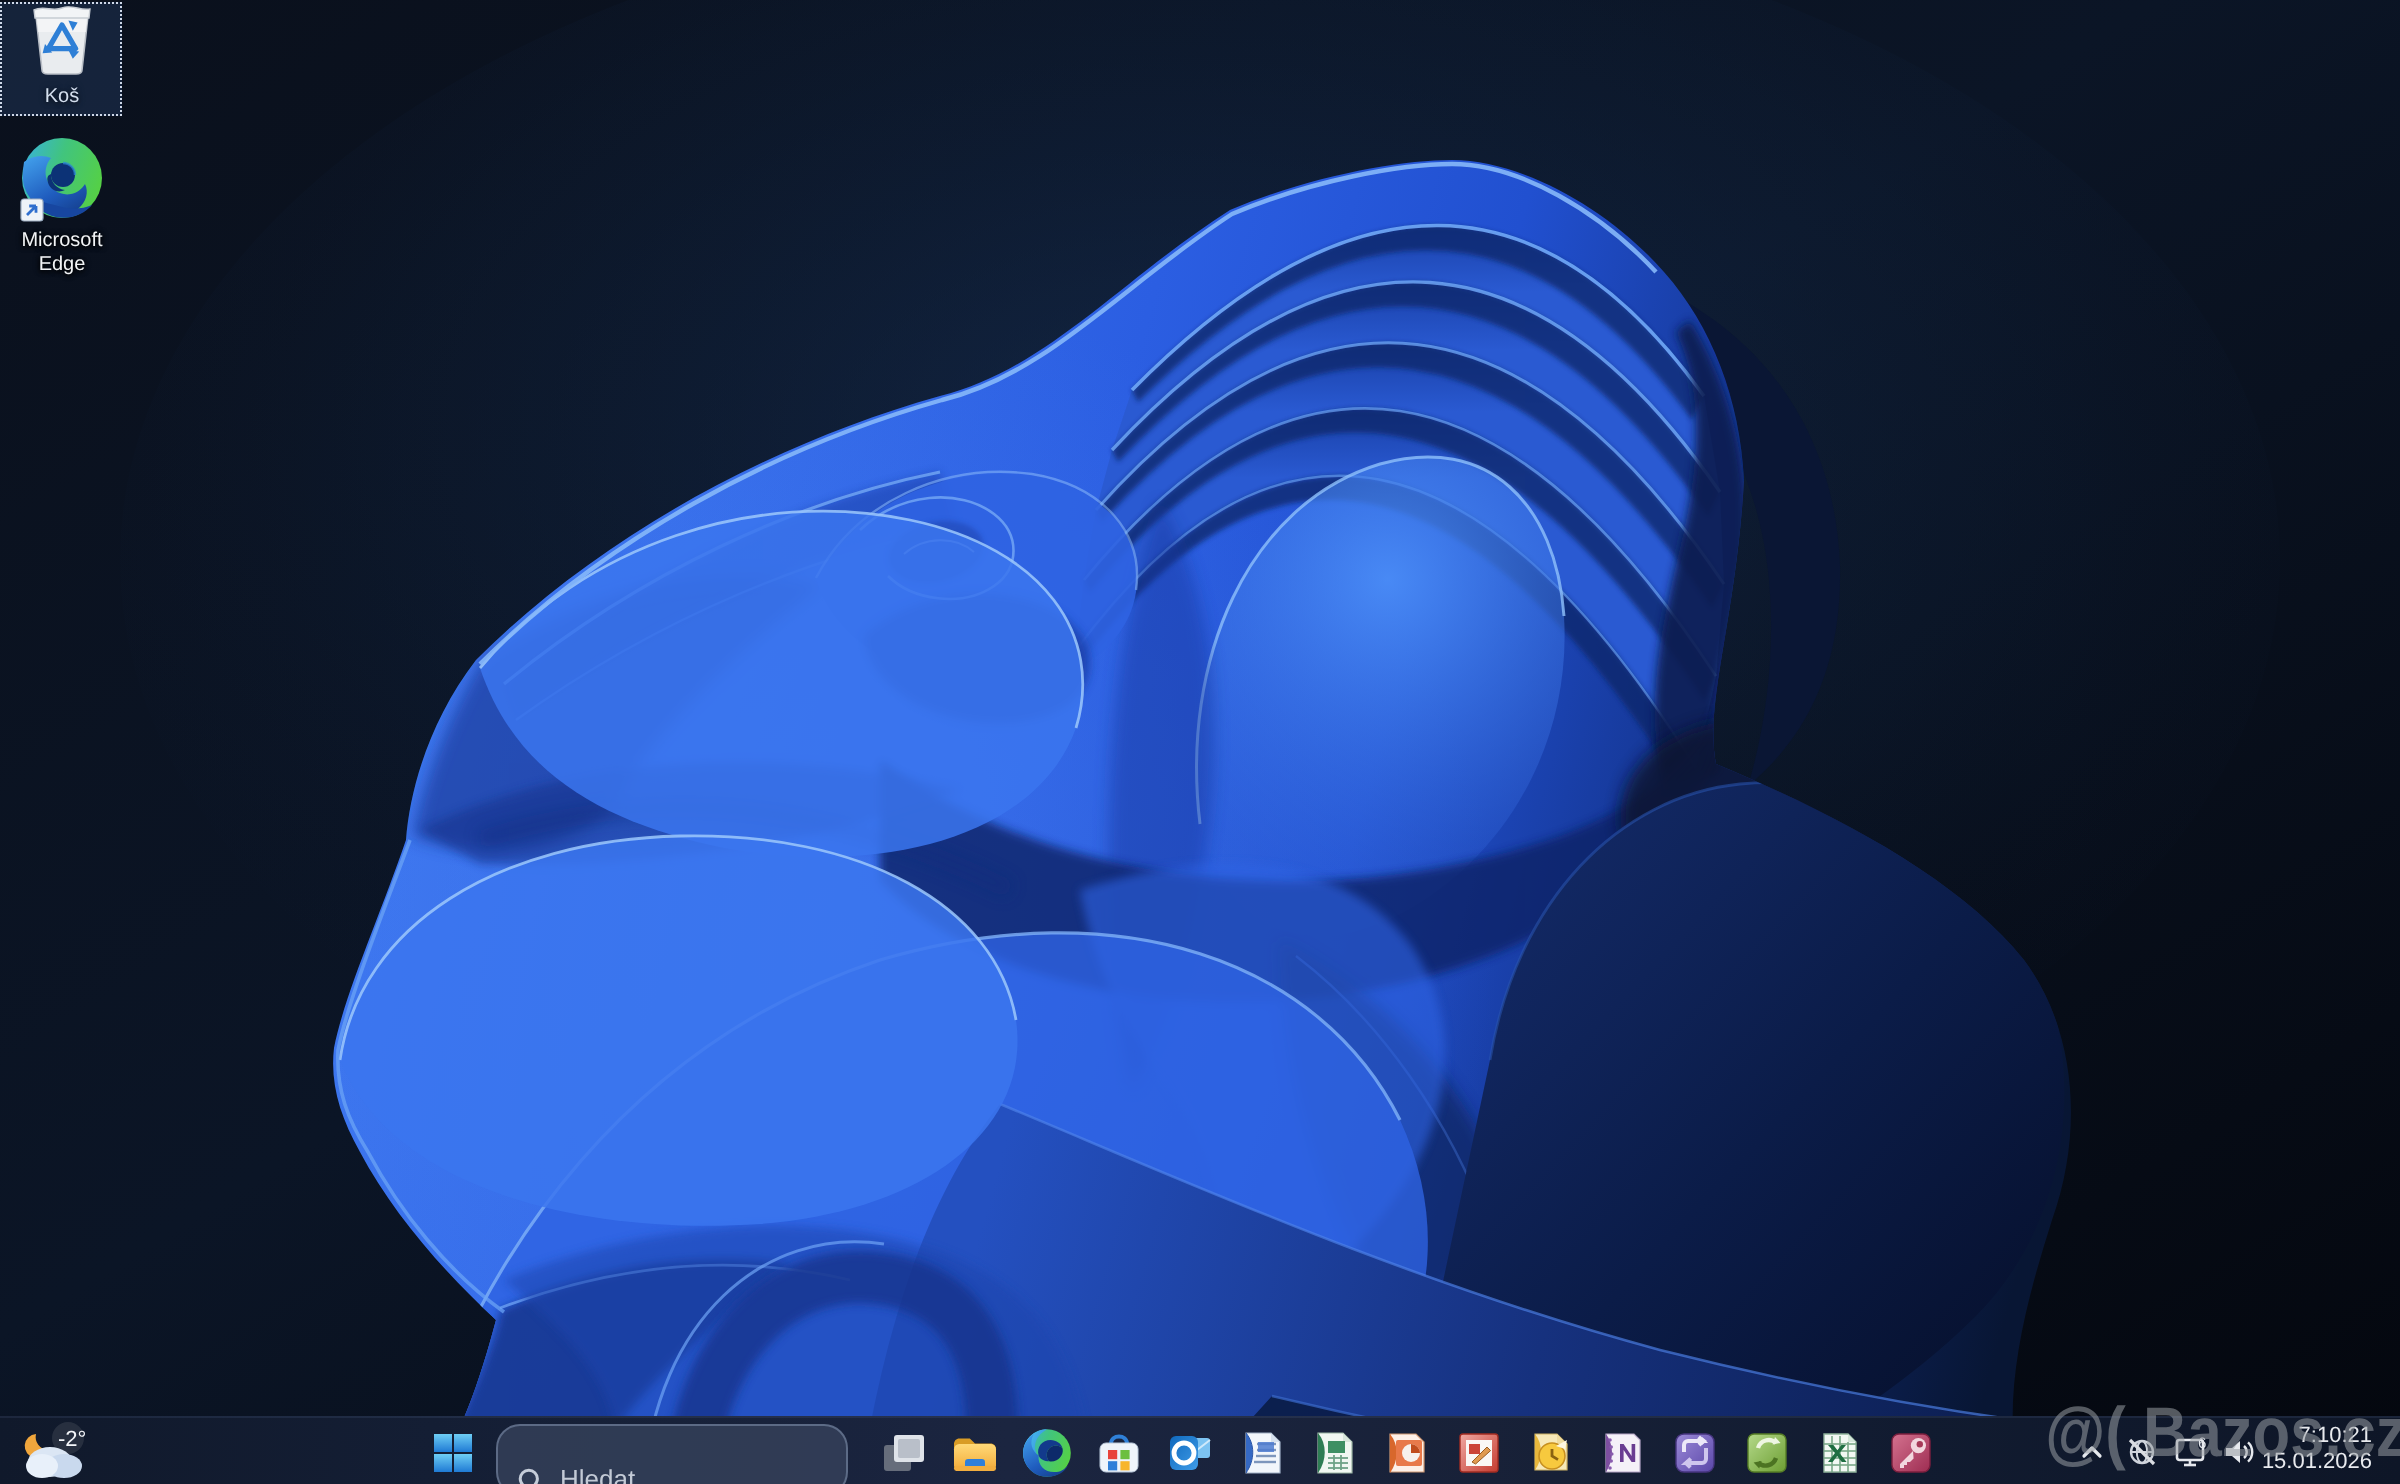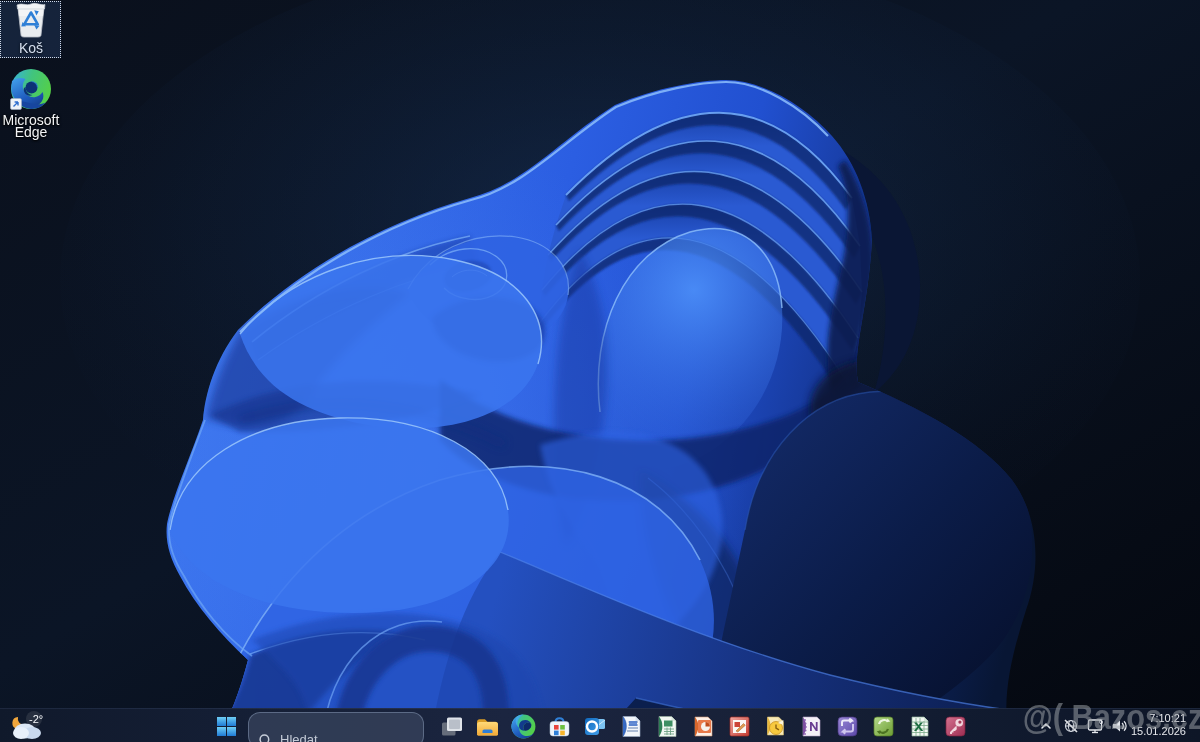--- a/index.html
+++ b/index.html
@@ -1,20 +1,20 @@
 <!DOCTYPE html>
 <html><head>
 <meta charset="utf-8">
 <style>
 html,body{margin:0;padding:0;width:1200px;height:742px;overflow:hidden;background:#070c16;
 font-family:"Liberation Sans",sans-serif;}
 #desk{position:relative;width:1200px;height:742px;overflow:hidden;}
 #wall{position:absolute;left:0;top:0;}
 .dicon{position:absolute;text-align:center;color:#fff;}
-.dlabel{font-size:14px;color:#f2f4f6;text-shadow:0 1px 2px #000,0 0 3px #000;line-height:12px;}
+.dlabel{font-size:10px;color:#f2f4f6;text-shadow:0 1px 2px #000,0 0 3px #000;line-height:12px;}
 #selbox{position:absolute;left:0px;top:-1px;width:59px;height:55px;background:rgba(70,120,200,0.18);border:1px dotted #cfd8e8;}
 #taskbar{position:absolute;left:0;top:708px;width:1200px;height:34px;background:linear-gradient(90deg,#10192b 0%,#141e34 18%,#1b2540 42%,#182138 62%,#111b30 80%,#0e1627 100%);border-top:1px solid rgba(120,150,200,0.12);box-sizing:border-box;}
 .tbi{position:absolute;top:3px;width:28px;height:28px;display:flex;align-items:center;justify-content:center;}
 #clockbox{position:absolute;right:14px;top:3px;text-align:right;color:#e8eaee;font-size:11px;line-height:13px;}
 #watermark{position:absolute;right:-3px;top:697px;color:rgba(152,156,162,0.55);font-size:35px;font-weight:bold;letter-spacing:0px;white-space:nowrap;transform:scaleX(0.88);transform-origin:right center;}
 </style>
 </head>
 <body>
 <div id="desk">
 <svg id="wall" width="1200" height="742" viewBox="0 0 1200 742" xmlns="http://www.w3.org/2000/svg">

